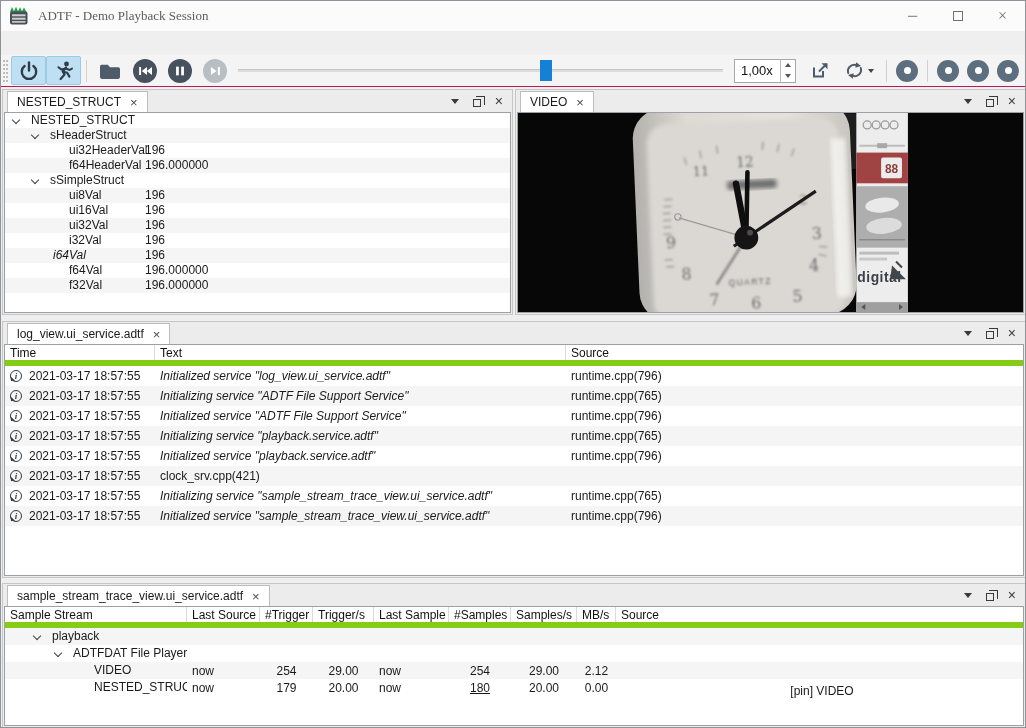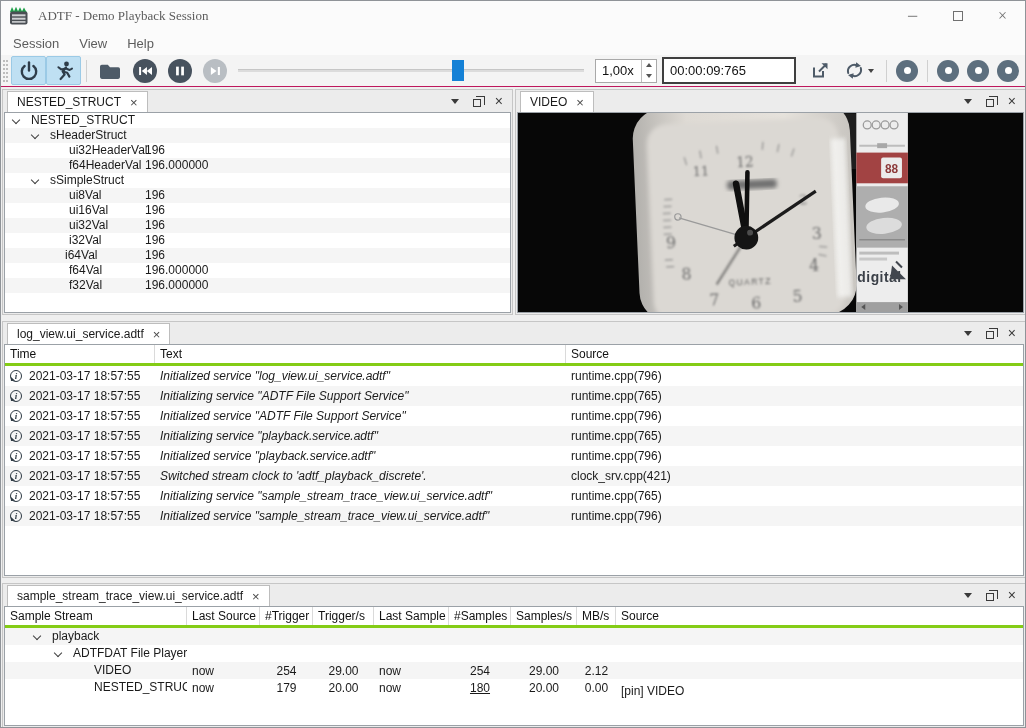--- a/index.html
+++ b/index.html
@@ -52,21 +52,21 @@
   .pt-float::after{content:"";position:absolute;left:2px;top:-4px;width:8px;height:8px;border-top:1px solid #3a3a3a;border-right:1px solid #3a3a3a;}
   .pt-x{color:#3a3a3a;font-size:14px;line-height:1;}
   .pcontent{position:absolute;left:1px;right:1px;top:22px;bottom:1px;background:#fff;border:1px solid #9ba1a7;overflow:hidden;}
   
   .trow{position:relative;height:15px;line-height:15px;}
   .trow.alt{background:#f5f5f5;}
   .chev{position:absolute;top:4px;width:6px;height:6px;border-right:1.4px solid #3f3f3f;border-bottom:1.4px solid #3f3f3f;transform:rotate(45deg);}
   .tname{position:absolute;top:0;white-space:nowrap;}
   .tval{position:absolute;left:140px;top:0;white-space:nowrap;}
   
-  .thead{height:21px;display:flex;align-items:stretch;background:#fff;border-bottom:3px solid #84cc16;}
+  .thead{height:21px;display:flex;align-items:stretch;background:#fff;border-bottom:6px solid #84cc16;}
   .hc{display:flex;align-items:center;padding-left:5px;border-right:1px solid #dadada;font-size:12px;color:#111;}
   .hc.last{flex:1;border-right:none;}
   .lrow{height:20px;display:flex;align-items:center;}
   .lrow.alt{background:#f5f5f5;}
   .lc{white-space:nowrap;overflow:hidden;}
   .time-cell{width:150px;display:flex;align-items:center;gap:7px;padding-left:5px;flex:0 0 auto;}
   .text-cell{width:411px;padding-left:5px;flex:0 0 auto;font-style:italic;}
   .src-cell{flex:1;padding-left:5px;}
   .info-icon{position:relative;width:12px;height:12px;border:1.5px solid #2e3a44;border-radius:50%;flex:0 0 auto;
              display:flex;align-items:center;justify-content:center;color:#2e3a44;
@@ -102,25 +102,20 @@
         </div>
       <div class="winbtn">
           <span class="maxglyph"></span>
         </div>
       <div class="winbtn">
           <span class="closeglyph">×</span>
         </div>
     </div>
   </div>
 
-  <div class="menubar" id="menubar">
-      <div class="menu-item">Session</div>
-      <div class="menu-item">View</div>
-      <div class="menu-item">Help</div>
-    </div>
 
   <div class="toolbar">
     <div class="drag-handle"></div>
 
     <div class="tbtn hl">
       <svg width="22" height="22" viewBox="0 0 22 22">
         <path d="M6.6,6 a7.2,7.2 0 1,0 8.8,0" stroke="#2f3d4a" stroke-width="2.4" fill="none" stroke-linecap="round"></path>
         <line x1="11" y1="2.5" x2="11" y2="10.5" stroke="#2f3d4a" stroke-width="2.4" stroke-linecap="round"></line>
       </svg>
     </div>
@@ -175,21 +170,20 @@
       <div class="spin-arrows">
         <div class="spin-up">
             <span class="tri-up"></span>
           </div>
         <div class="spin-down">
             <span class="tri-down"></span>
           </div>
       </div>
     </div>
 
-    <input class="timefield" value="00:00:09:765" style="">
 
     <div class="icbtn" style="margin-left:7px;">
       <svg width="19" height="19" viewBox="0 0 19 19">
         <path d="M3,6.5 v9 h9 v-5.5" stroke="#4e5b68" stroke-width="2" fill="none"></path>
         <line x1="8" y1="10.5" x2="15.5" y2="3" stroke="#4e5b68" stroke-width="2"></line>
         <polygon points="10.5,2.2 16.5,2.2 16.5,8.2" fill="#4e5b68"></polygon>
       </svg>
     </div>
     <div class="icbtn loopwrap">
       <svg width="21" height="19" viewBox="0 0 21 19">
@@ -252,21 +246,21 @@
         </div>
         <div class="trow alt">
           <span class="tname" style="left: 64px;">ui32Val</span>
           <span class="tval">196</span>
         </div>
         <div class="trow">
           <span class="tname" style="left: 64px;">i32Val</span>
           <span class="tval">196</span>
         </div>
         <div class="trow alt">
-          <span class="tname" style="left: 60px;">i64Val</span>
+          <span class="tname" style="left: 48px; font-style: italic;">i64Val</span>
           <span class="tval">196</span>
         </div>
         <div class="trow">
           <span class="tname" style="left: 64px;">f64Val</span>
           <span class="tval">196.000000</span>
         </div>
         <div class="trow alt">
           <span class="tname" style="left: 64px;">f32Val</span>
           <span class="tval">196.000000</span>
         </div>
@@ -435,21 +429,20 @@
               <span>2021-03-17 18:57:55</span>
             </div>
             <div class="lc text-cell">Initialized service "playback.service.adtf"</div>
             <div class="lc src-cell">runtime.cpp(796)</div>
           </div>
           <div class="lrow alt">
             <div class="lc time-cell">
               <span class="info-icon">i</span>
               <span>2021-03-17 18:57:55</span>
             </div>
-            <div class="lc text-cell">Switched stream clock to 'adtf_playback_discrete'.</div>
             <div class="lc src-cell">clock_srv.cpp(421)</div>
           </div>
           <div class="lrow">
             <div class="lc time-cell">
               <span class="info-icon">i</span>
               <span>2021-03-17 18:57:55</span>
             </div>
             <div class="lc text-cell">Initializing service "sample_stream_trace_view.ui_service.adtf"</div>
             <div class="lc src-cell">runtime.cpp(765)</div>
           </div>
@@ -522,21 +515,21 @@
             <div class="trc name-cell" style="width: 182px;">
               <span class="tnm" style="left: 89px;">VIDEO</span>
             </div>
             <div class="trc" style="width: 73px; text-align: left; padding-left: 5px;">now</div>
             <div class="trc" style="width: 53px; text-align: center;">254</div>
             <div class="trc" style="width: 61px; text-align: center;">29.00</div>
             <div class="trc" style="width: 75px; text-align: left; padding-left: 5px;">now</div>
             <div class="trc" style="width: 62px; text-align: center;">254</div>
             <div class="trc" style="width: 66px; text-align: center;">29.00</div>
             <div class="trc" style="width: 39px; text-align: center;">2.12</div>
-            <div class="trc flexlast" style="text-align: left; padding-left: 5px; margin-top: 41px;">[pin] VIDEO</div>
+            <div class="trc flexlast" style="text-align: center; padding-left: 5px; margin-top: 41px;">[pin] VIDEO</div>
           </div>
           <div class="trrow">
             <div class="trc name-cell" style="width: 182px;">
               <span class="tnm" style="left: 89px;">NESTED_STRUCT</span>
             </div>
             <div class="trc" style="width: 73px; text-align: left; padding-left: 5px;">now</div>
             <div class="trc" style="width: 53px; text-align: center;">179</div>
             <div class="trc" style="width: 61px; text-align: center;">20.00</div>
             <div class="trc" style="width: 75px; text-align: left; padding-left: 5px;">now</div>
             <div class="trc" style="width: 62px; text-align: center; text-decoration: underline;">180</div>

